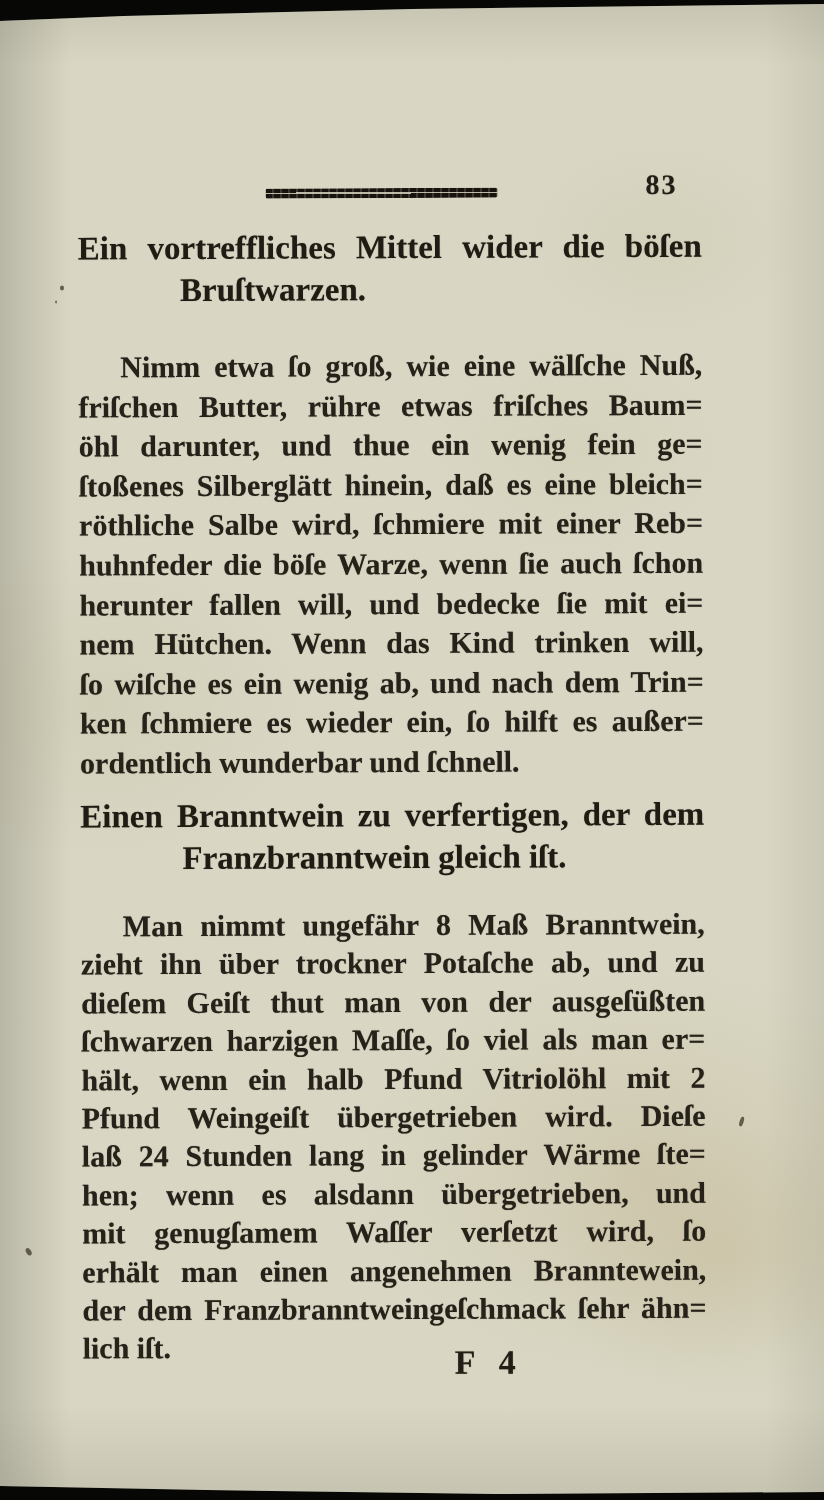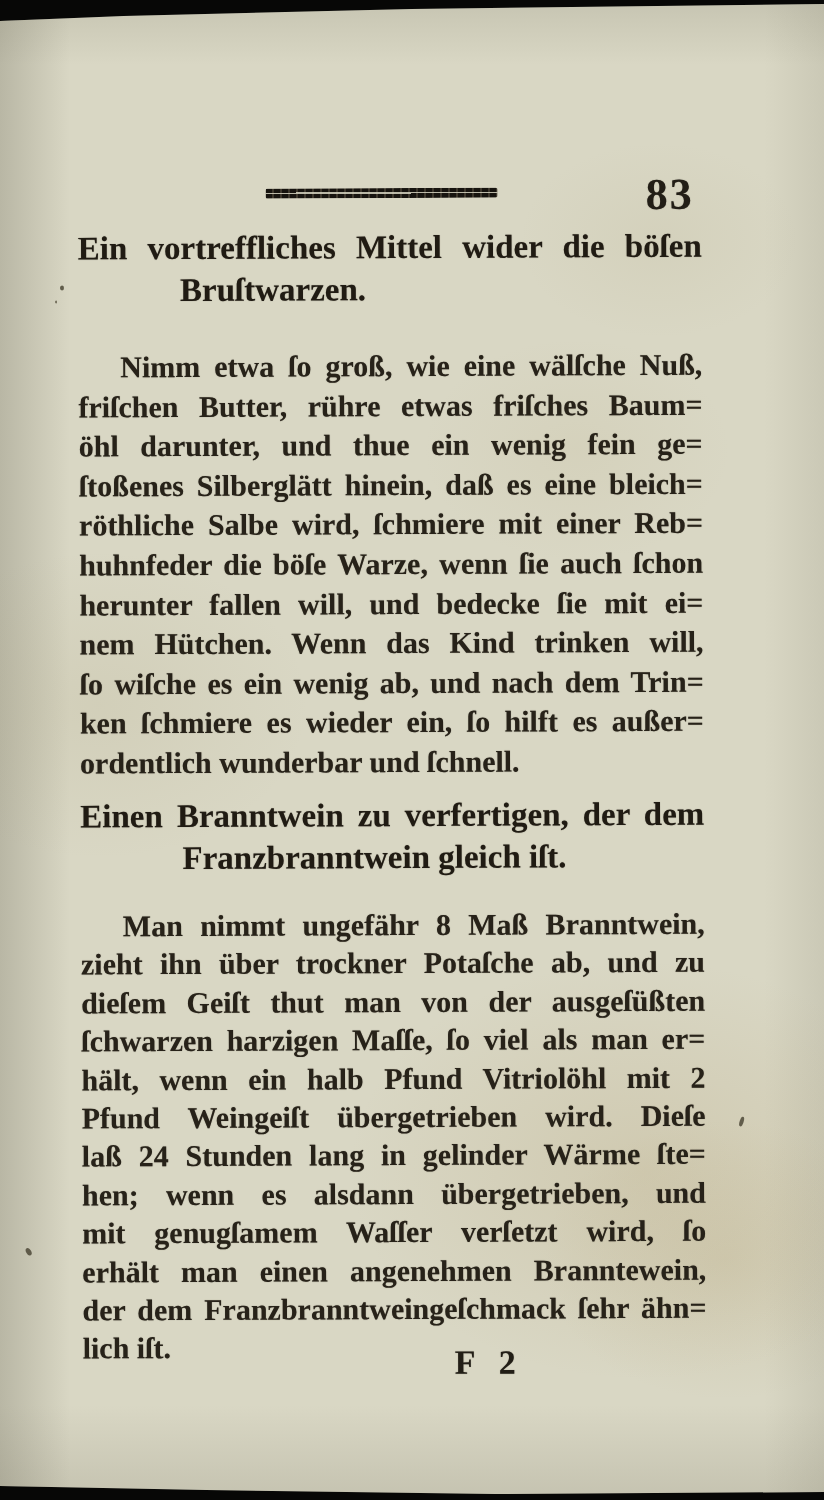--- a/index.html
+++ b/index.html
@@ -32,21 +32,21 @@
   }
   .rule {
     position:absolute; left:268px; top:188px; width:232px; height:10px;
     border-radius:2px;
     background-image:
       linear-gradient(to bottom, rgba(0,0,0,0) 0 4px, rgba(214,212,193,0.85) 4px 5.5px, rgba(0,0,0,0) 5.5px),
       repeating-linear-gradient(90deg, #17140f 0 6px, #3e382d 6px 8px);
   }
   .pageno {
     position:absolute; left:648px; top:170px;
-    font-size:44px; font-weight:700; letter-spacing:2px; color:#221e16;
+    font-size:28px; font-weight:700; letter-spacing:2px; color:#221e16;
   }
   .h {
     position:absolute; left:80px; width:624px;
     font-size:33px; font-weight:700; line-height:42px; color:#201b13;
   }
   .p {
     position:absolute; left:80px; width:624px;
     font-size:30px; font-weight:700; color:#272219;
   }
   #h1 { top:226px; }
@@ -109,21 +109,21 @@
         <div class="bl j">hält, wenn ein halb Pfund Vitriolöhl mit 2</div>
         <div class="bl j">Pfund Weingeiſt übergetrieben wird. Dieſe</div>
         <div class="bl j">laß 24 Stunden lang in gelinder Wärme ſte=</div>
         <div class="bl j">hen; wenn es alsdann übergetrieben, und</div>
         <div class="bl j">mit genugſamem Waſſer verſetzt wird, ſo</div>
         <div class="bl j">erhält man einen angenehmen Branntewein,</div>
         <div class="bl j">der dem Franzbranntweingeſchmack ſehr ähn=</div>
         <div class="bl">lich iſt.</div>
       </div>
 
-      <div class="sig">F 2</div>
+      <div class="sig">F 4</div>
 
       <div class="fleck f1"></div>
       <div class="fleck f2"></div>
       <div class="fleck f3"></div>
 
     </div>
   </div>
 </div>
 
 </body></html>

